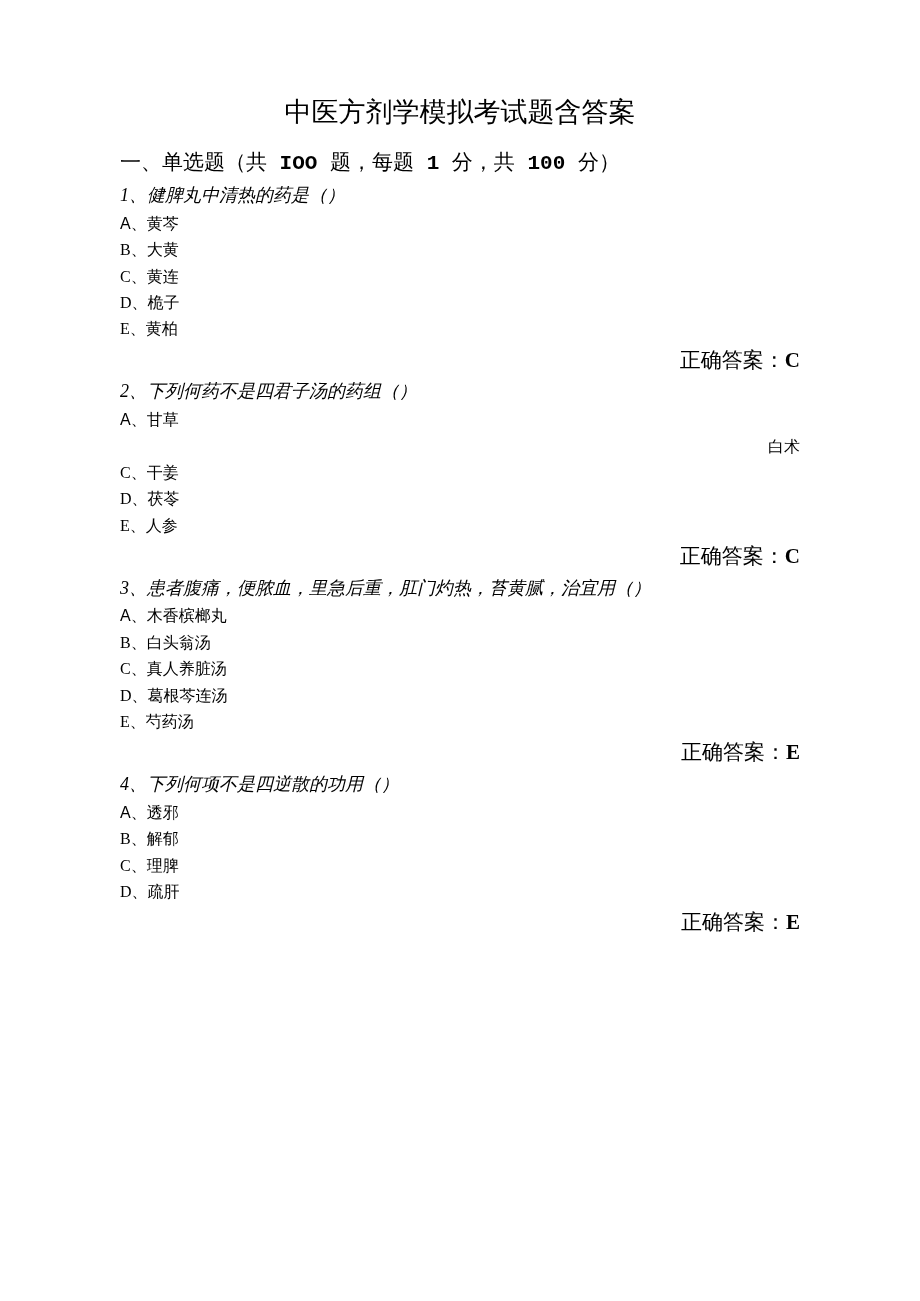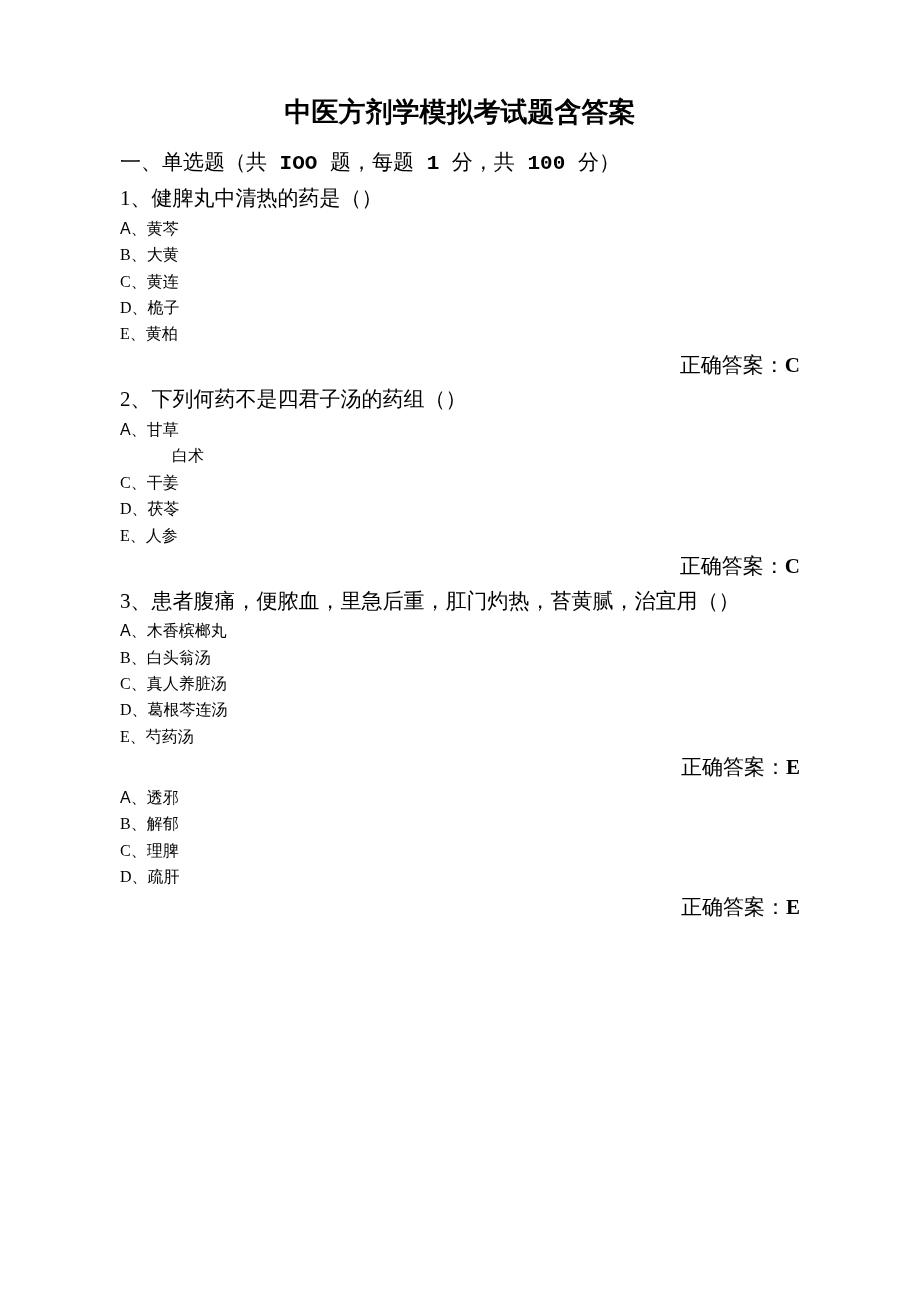--- a/index.html
+++ b/index.html
@@ -12,46 +12,48 @@
       font-family: "SimSun", "宋体", serif;
       width: 920px;
       padding: 90px 120px 60px 120px;
       color: #000000;
       font-size: 21px;
       line-height: 1.65;
     }
     .title {
       text-align: center;
       font-size: 27px;
-      font-weight: bold;
+      font-weight: normal;
       margin-bottom: 12px;
       font-family: "SimHei", "黑体", sans-serif;
     }
     .section-header {
       font-size: 21px;
       font-family: Liberation Mono, monospace;
     }
     .bold {
       font-weight: bold;
     }
     .question-line {
-      font-size: 21px;
+      font-size: 18px;
+      font-style: italic;
     }
     .option-line {
       font-size: 16px;
     }
     .answer-line {
       font-size: 21px;
       text-align: right;
     }
     .answer-value {
       font-weight: bold;
     }
     .indent {
       padding-left: 52px;
+      text-align: right;
     }
     .arial {
       font-family: Arial, sans-serif;
     }
   </style>
 </head>
 <body>
 
 <div class="title">中医方剂学模拟考试题含答案</div>
 
@@ -74,18 +76,19 @@
     <div class="option-line"><span>D</span><span>、</span><span>茯苓</span></div>
     <div class="option-line"><span>E</span><span>、</span><span>人参</span></div>
     <div class="answer-line"><span>正确答案：</span><span class="answer-value">C</span></div>
     <div class="question-line"><span>3、</span><span>患者腹痛，便脓血，里急后重，肛门灼热，苔黄腻，治宜用（）</span></div>
     <div class="option-line"><span class="arial">A</span><span>、</span><span>木香槟榔丸</span></div>
     <div class="option-line"><span>B</span><span>、</span><span>白头翁汤</span></div>
     <div class="option-line"><span>C</span><span>、</span><span>真人养脏汤</span></div>
     <div class="option-line"><span>D</span><span>、</span><span>葛根芩连汤</span></div>
     <div class="option-line"><span>E</span><span>、</span><span>芍药汤</span></div>
     <div class="answer-line"><span>正确答案：</span><span class="answer-value">E</span></div>
+    <div class="question-line"><span>4、</span><span>下列何项不是四逆散的功用（）</span></div>
     <div class="option-line"><span class="arial">A</span><span>、</span><span>透邪</span></div>
     <div class="option-line"><span>B</span><span>、</span><span>解郁</span></div>
     <div class="option-line"><span>C</span><span>、</span><span>理脾</span></div>
     <div class="option-line"><span>D</span><span>、</span><span>疏肝</span></div>
     <div class="answer-line"><span>正确答案：</span><span class="answer-value">E</span></div>
   </div>
 
 </body></html>

